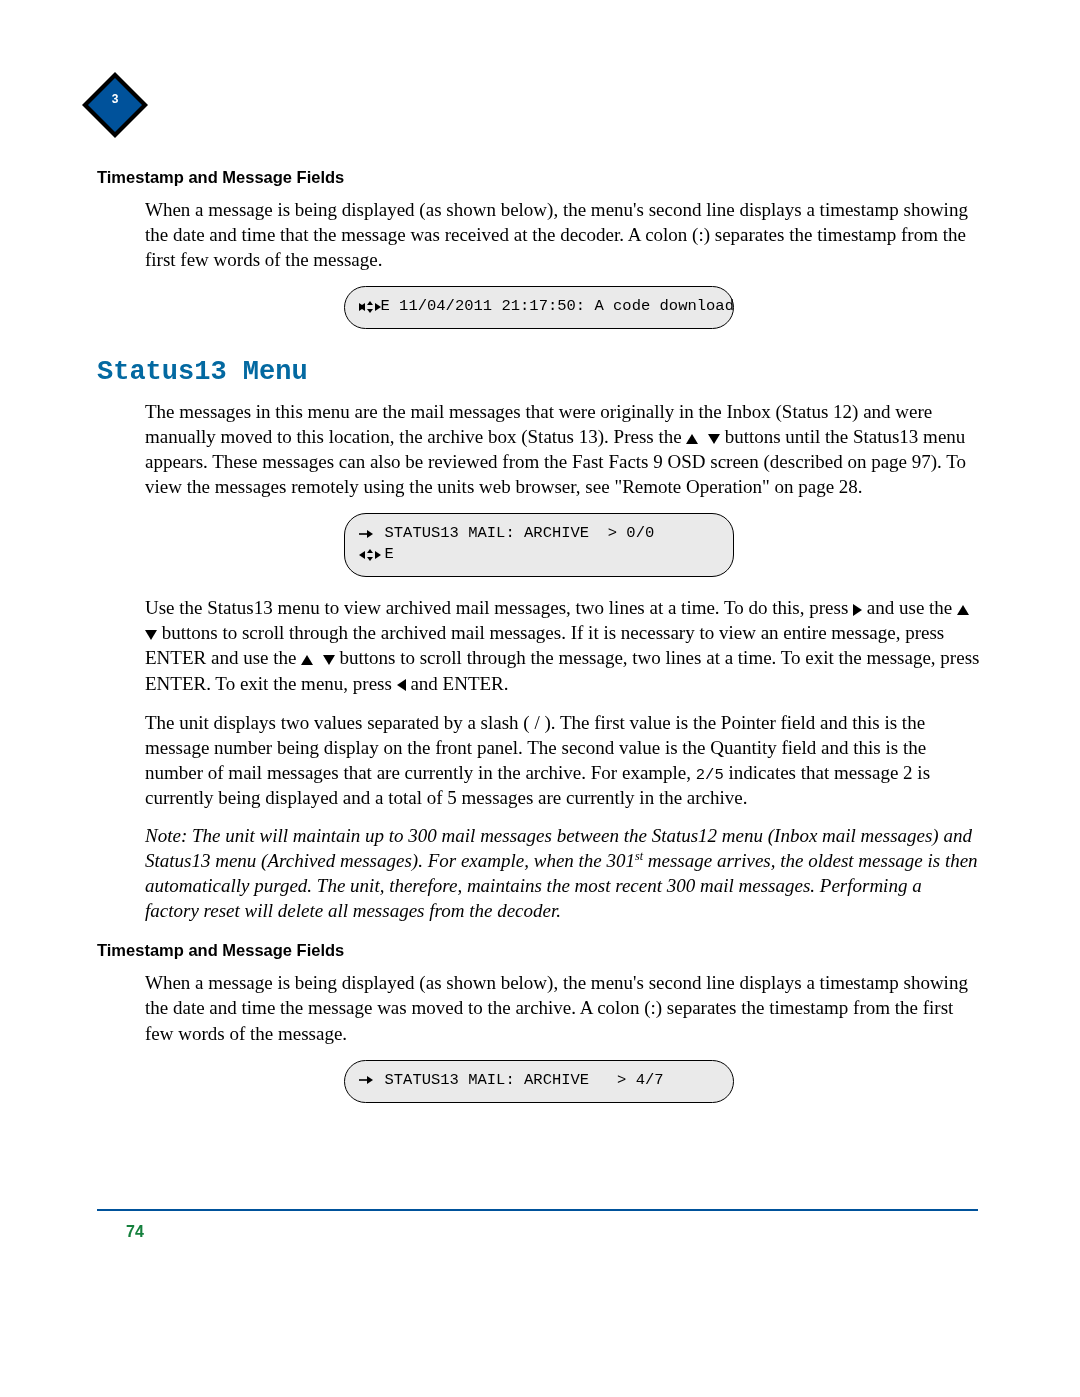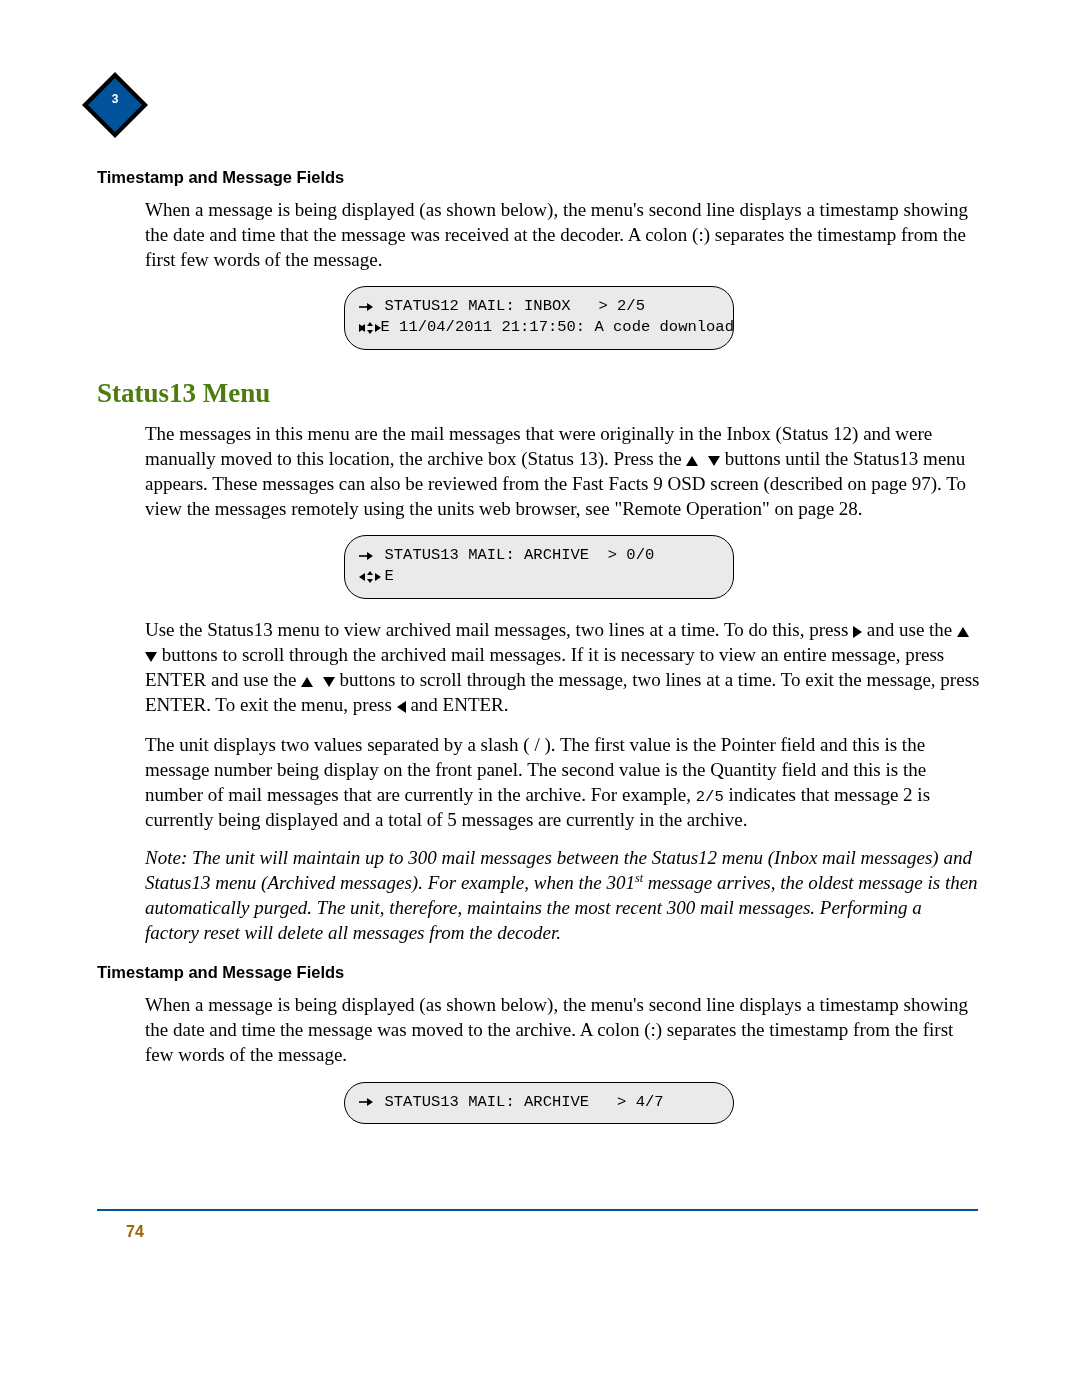--- a/index.html
+++ b/index.html
@@ -43,24 +43,24 @@
     width: 883px;
   }
   .subhead {
     font-family: Arial, Helvetica, sans-serif;
     font-weight: bold;
     font-size: 16.5px;
     color: #000;
     margin: 0 0 10px 0;
   }
   .section-title {
-    font-family: Liberation Serif, serif;
+    font-family: Liberation Mono, monospace;
     font-weight: bold;
     font-size: 27px;
-    color: #4d7c0f;
+    color: #0369a1;
     margin: 28px 0 12px 0;
   }
   p.body {
     font-size: 19px;
     line-height: 1.32;
     margin: 0 0 14px 48px;
     text-align: left;
   }
   p.note {
     font-size: 19px;
@@ -115,21 +115,21 @@
     bottom: 186px;
     border-top: 2px solid #00529b;
   }
   .page-num {
     position: absolute;
     left: 126px;
     bottom: 156px;
     font-family: Arial, Helvetica, sans-serif;
     font-weight: bold;
     font-size: 16px;
-    color: #a16207;
+    color: #15803d;
     margin-top: 12px;
   }
 </style>
 </head>
 <body>
 
 <div class="page">
 
   <div class="tab">
     <svg viewBox="0 0 70 70">
@@ -139,29 +139,20 @@
     <div class="tab-num">3</div>
   </div>
 
   <div class="content">
 
     <div class="subhead">Timestamp and Message Fields</div>
     <p class="body">When a message is being displayed (as shown below), the menu's second line displays a timestamp showing the date and time that the message was received at the decoder. A colon (:) separates the timestamp from the first few words of the message.</p>
 
     <div class="panel-wrap">
       <div class="panel">
-        <div class="row">
-          <span class="icon-cell">
-            <svg width="14" height="12" viewBox="0 0 14 12">
-                <line x1="0" y1="6" x2="9" y2="6" stroke="#000" stroke-width="1.6"></line>
-                <polygon points="8,2 14,6 8,10" fill="#000"></polygon>
-              </svg>
-          </span>
-          <span>STATUS12 MAIL: INBOX   &gt; 2/5</span>
-        </div>
         <div class="row">
           <span class="icon-cell">
             <svg width="22" height="12" viewBox="0 0 22 12">
               <polygon points="6,6 0,2 0,10" fill="#000" transform="translate(0,0) scale(1,1)"></polygon>
               <polygon points="0,6 6,2 6,10" fill="#000" transform="translate(0,0)"></polygon>
               <polygon points="11,0 14,4 8,4" fill="#000"></polygon>
               <polygon points="11,12 14,8 8,8" fill="#000"></polygon>
               <polygon points="16,2 22,6 16,10" fill="#000"></polygon>
             </svg>
           </span>

